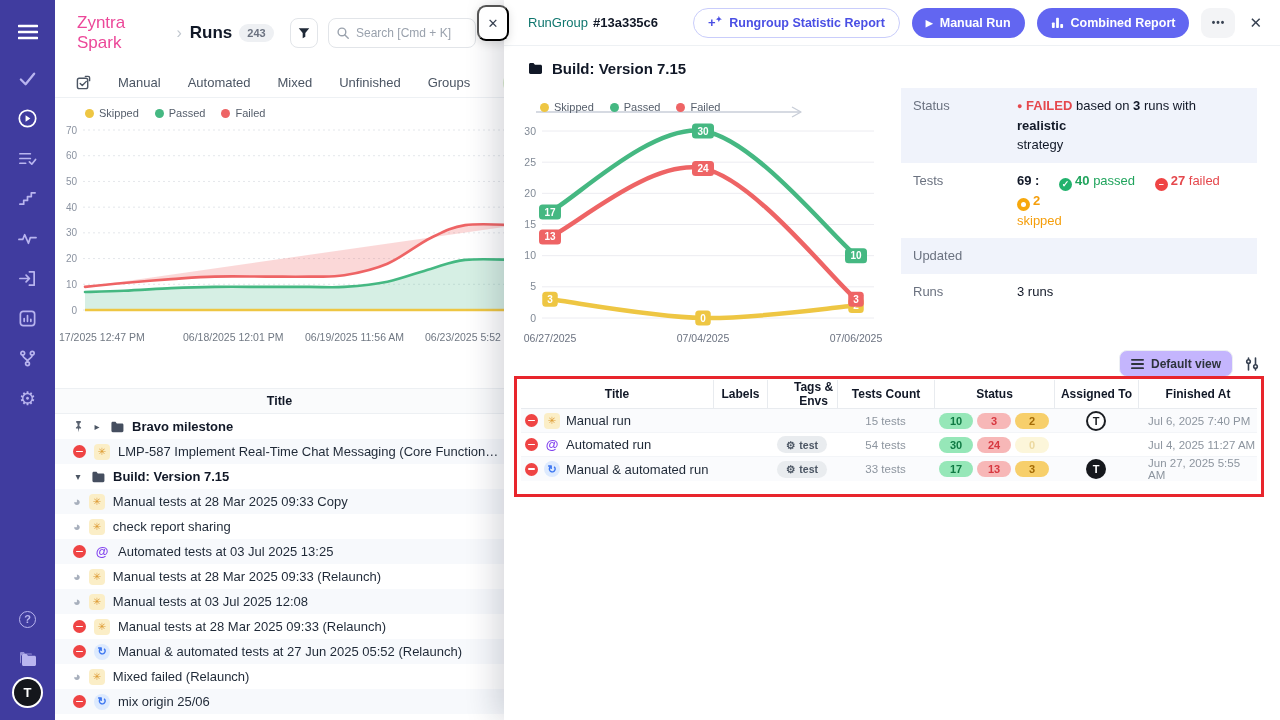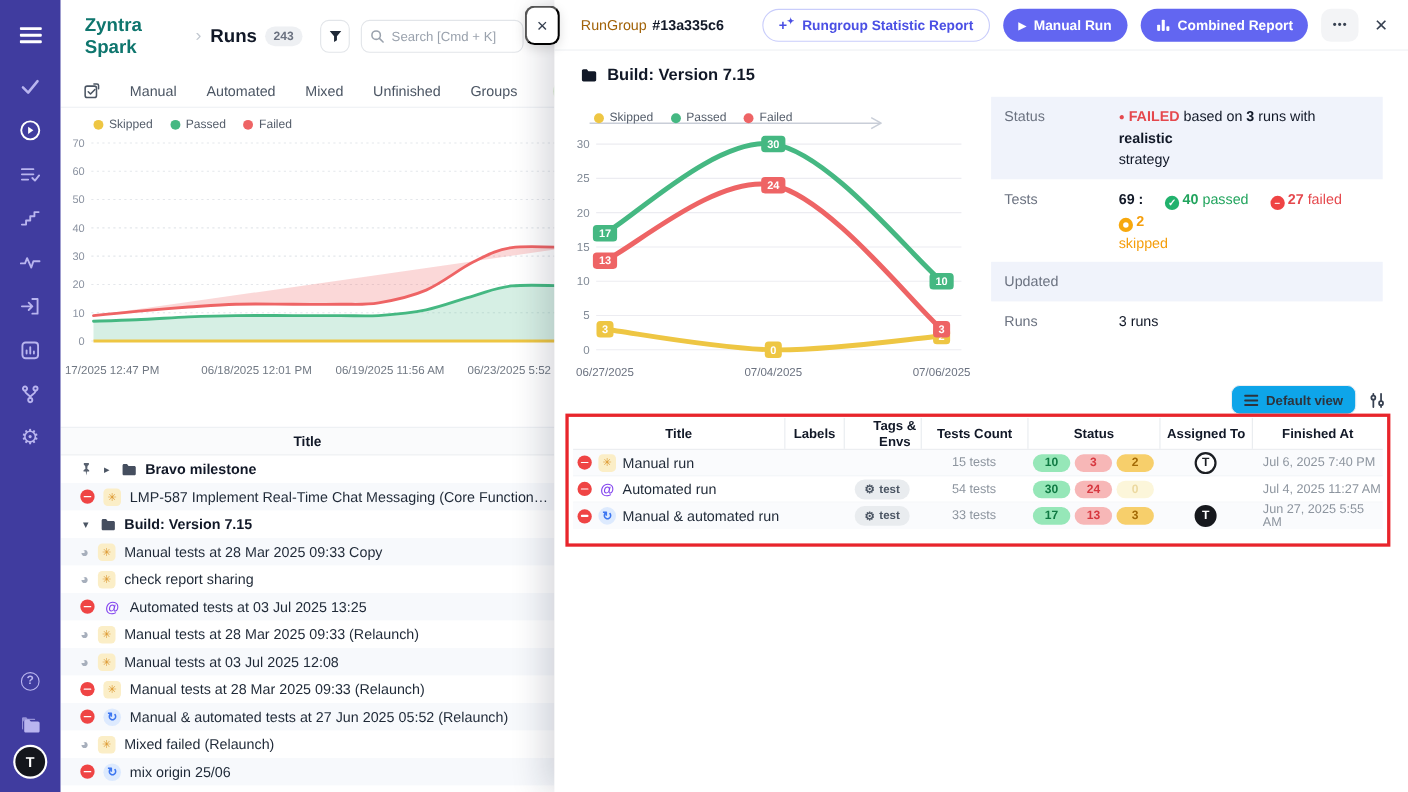--- a/index.html
+++ b/index.html
@@ -14,21 +14,21 @@
   .sb-ic.active{color:#ffffff}
   .sb-ic svg{stroke:currentColor;fill:none;stroke-width:1.8;stroke-linecap:round;stroke-linejoin:round}
   .sb-gear{font-size:19px;line-height:1}
   .sb-help{width:17px;height:17px;border:1.6px solid currentColor;border-radius:50%;font-size:11px;font-weight:700;display:flex;align-items:center;justify-content:center}
   .sb-spacer{flex:1}
   .sb-avatar{width:27px;height:27px;border-radius:50%;background:#14161c;color:#fff;font-size:13px;font-weight:700;display:flex;align-items:center;justify-content:center;cursor:pointer;box-shadow:0 0 0 2px #fff}
 
   
   .left-panel{position:absolute;left:55px;top:0;width:449px;height:720px;background:#fff;overflow:hidden}
   .lp-header{position:absolute;top:13px;left:22px;display:flex;align-items:center}
-  .crumb{font-size:17px;font-weight:700;color:#0f766e}
+  .crumb{font-size:17px;font-weight:400;color:#ec4899}
   .crumb-sep{font-size:16px;color:#c2c8d0;margin:0 8px}
   .lp-title{font-size:17px;font-weight:700;color:#111827}
   .count-badge{margin-left:7px;background:#eef0f3;color:#6b7280;font-size:11px;font-weight:700;padding:3px 8px;border-radius:10px}
   .filter-btn{margin-left:16px;width:30px;height:30px;border:1px solid #e2e5e9;border-radius:8px;background:#fff;display:flex;align-items:center;justify-content:center;cursor:pointer}
   .search-box{margin-left:10px;position:relative}
   .search-box input{width:148px;height:30px;border:1px solid #e2e5e9;border-radius:8px;padding:0 8px 0 27px;font-size:12px;color:#374151;outline:none;font-family:inherit}
   .search-box input::placeholder{color:#9aa2ad}
   .search-ic{position:absolute;left:8px;top:8px}
   .sliders-ic{margin-left:11px;cursor:pointer}
 
@@ -58,21 +58,21 @@
   .st-progress{font-size:13px;line-height:13px;color:#a7afbc;flex-shrink:0}
   .ki{width:16px;height:16px;border-radius:4px;display:inline-flex;align-items:center;justify-content:center;flex-shrink:0}
   .ki.manual{background:#fbeec7;color:#dd9a33;font-size:10px}
   .ki.automated{color:#8344ee;font-weight:700;font-size:13px}
   .ki.mixed{background:#ddeafe;border-radius:50%;color:#3c76f1;font-weight:700;font-size:11px}
 
   
   .drawer{position:absolute;left:504px;top:0;width:776px;height:720px;background:#fff;box-shadow:-10px 0 28px rgba(20,25,50,.16);z-index:4}
   .close-tab{position:absolute;left:-27px;top:5px;width:32px;height:36px;background:#fff;border-radius:9px;box-shadow:0 3px 10px rgba(0,0,0,.13);display:flex;align-items:center;justify-content:center;font-size:13px;color:#374151;cursor:pointer}
   .dr-header{height:46px;border-bottom:1px solid #eef1f4;display:flex;align-items:center;padding:0 18px 0 24px}
-  .kicker{font-size:13px;color:#a16207}
+  .kicker{font-size:13px;color:#0f766e}
   .group-id{font-size:13px;font-weight:700;color:#111827;margin-left:5px}
   .dr-sp{flex:1}
   .btn{height:30px;border-radius:16px;font-size:12.5px;font-weight:700;display:flex;align-items:center;gap:7px;padding:0 14px;cursor:pointer;font-family:inherit;white-space:nowrap}
   .btn-outline{background:#fff;border:1px solid #c9cdfb;color:#4a4fe4;margin-right:12px}
   .btn-fill{background:#6266f1;border:none;color:#fff;margin-right:12px}
   .spark{font-size:13px;line-height:1}
   .spark sup{font-size:8px}
   .play-glyph{font-size:9px}
   .btn-more{width:34px;height:30px;border-radius:9px;background:#f3f4f6;border:none;color:#374151;font-weight:700;font-size:10px;letter-spacing:1px;display:flex;align-items:center;justify-content:center;cursor:pointer}
   .dr-close{margin-left:14px;font-size:15px;color:#374151;background:none;border:none;cursor:pointer}
@@ -94,21 +94,21 @@
   .orange-t{color:#f59e0b}
   .dot{font-size:9px;vertical-align:1px}
   .mi{width:13px;height:13px;border-radius:50%;display:inline-flex;align-items:center;justify-content:center;color:#fff;font-size:9px;font-weight:700;vertical-align:-2px;margin-right:3px}
   .mi.g{background:#22b26d}.mi.r{background:#ef4444}
   .mi.o{background:#f7a80d;position:relative}
   .mi.o::after{content:"";width:5px;height:5px;border-radius:50%;background:#fff}
   .grp{margin-right:16px;white-space:nowrap}
   .blockline{display:block}
 
   .view-row{position:absolute;top:350px;right:20px;display:flex;align-items:center;gap:11px}
-  .btn-view{height:27px;background:#0ea5e9;border:1px solid #eceff3;border-radius:8px;font-size:12px;font-weight:600;color:#2d333c;display:flex;align-items:center;gap:7px;padding:0 11px;cursor:pointer;font-family:inherit}
+  .btn-view{height:27px;background:#c4b5fd;border:1px solid #eceff3;border-radius:8px;font-size:12px;font-weight:600;color:#2d333c;display:flex;align-items:center;gap:7px;padding:0 11px;cursor:pointer;font-family:inherit}
   .cols-ic{cursor:pointer}
 
   .red-box{position:absolute;left:10px;top:376px;width:750px;height:121px;border:3px solid #e8252c;z-index:8;pointer-events:none}
 
   .dt{position:absolute;left:17px;top:380px;width:736px}
   .dt-head{display:flex;height:29px;align-items:center;border-bottom:1px solid #e8ebef}
   .dt-head .c{font-size:12px;font-weight:700;color:#111827;text-align:center;height:100%;display:flex;align-items:center;justify-content:center;border-left:1px solid #e8ebef}
   .dt-head .c:first-child{border-left:none}
   .dt-row{display:flex;height:24px;align-items:center;font-size:13px}
   .dt-row:nth-child(even){background:#fafbfd}

